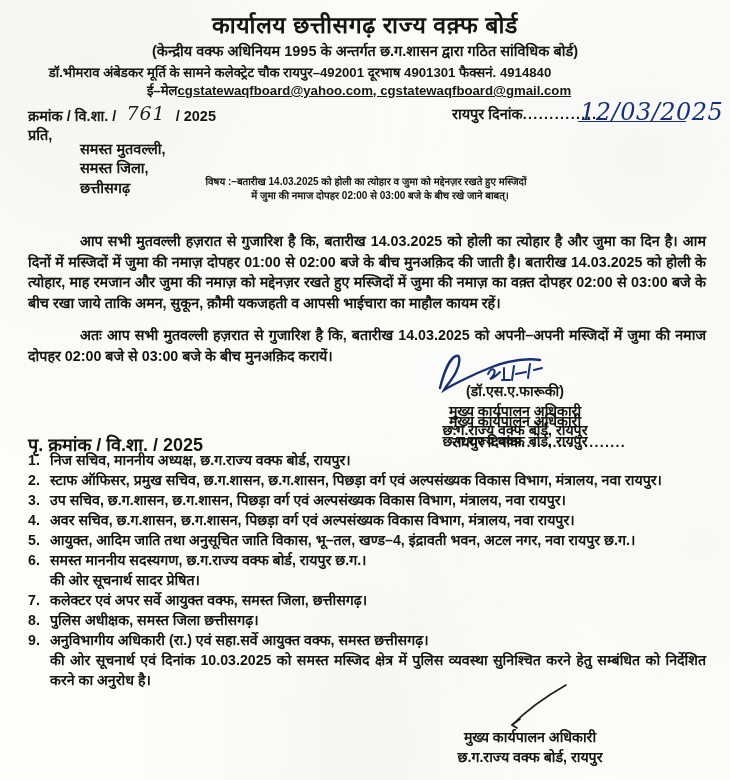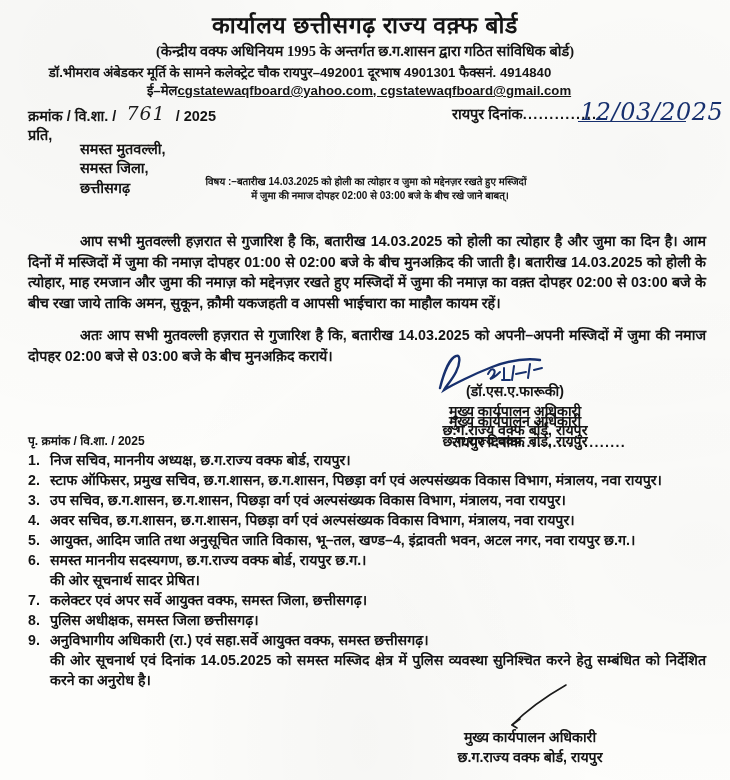--- a/index.html
+++ b/index.html
@@ -34,21 +34,20 @@
     letter-spacing: 0.6px;
     line-height: 1.15;
   }
   .hdr-sub {
     position: absolute;
     top: 43px; left: 0; width: 730px;
     text-align: center;
     font-size: 14.5px;
     font-weight: 600;
     line-height: 1.15;
-    font-family: Liberation Serif, serif;
   }
   .hdr-addr {
     position: absolute;
     top: 65px; left: 0; width: 600px;
     text-align: center;
     font-size: 13.2px;
     font-weight: 600;
     line-height: 1.15;
   }
   .hdr-mail {
@@ -182,21 +181,21 @@
     left: 300px; top: 412px;
     width: 430px;
     text-align: center;
     font-size: 14.2px;
     font-weight: 700;
     line-height: 1.38;
   }
   .copy-ref {
     position: absolute;
     left: 28px; top: 432px;
-    font-size: 12px;
+    font-size: 18px;
     font-weight: 700;
   }
   .copy-date {
     position: absolute;
     left: 452px; top: 432px;
     font-size: 14.2px;
     font-weight: 700;
     white-space: pre;
   }
 
@@ -348,21 +347,21 @@
     <div class="li">
       <span class="num">8.</span>
       <span class="txt"><b>पुलिस अधीक्षक,</b><span> समस्त जिला छत्तीसगढ़।</span></span>
     </div>
 
     <div class="li">
       <span class="num">9.</span>
       <span class="txt"><b>अनुविभागीय अधिकारी (रा.) एवं सहा.सर्वे आयुक्त वक्फ,</b><span> समस्त छत्तीसगढ़।</span></span>
     </div>
 
-    <div class="closing">की ओर सूचनार्थ एवं दिनांक 14.05.2025 को समस्त मस्जिद क्षेत्र में पुलिस व्यवस्था सुनिश्चित करने हेतु सम्बंधित को निर्देशित करने का अनुरोध है।</div>
+    <div class="closing">की ओर सूचनार्थ एवं दिनांक 10.03.2025 को समस्त मस्जिद क्षेत्र में पुलिस व्यवस्था सुनिश्चित करने हेतु सम्बंधित को निर्देशित करने का अनुरोध है।</div>
   </div>
 
   <svg class="foot-arrow" viewBox="0 0 80 50" xmlns="http://www.w3.org/2000/svg">
     <path d="M76 2 C62 10, 40 24, 22 42" fill="none" stroke="#1b1b1b" stroke-width="1.6" stroke-linecap="round"></path>
     <path d="M22 42 L30 36 M22 42 L27 45" fill="none" stroke="#1b1b1b" stroke-width="1.6" stroke-linecap="round"></path>
   </svg>
   <div class="foot-sig">
     <div>मुख्य कार्यपालन अधिकारी</div>
     <div>छ.ग.राज्य वक्फ बोर्ड, रायपुर</div>
   </div>

